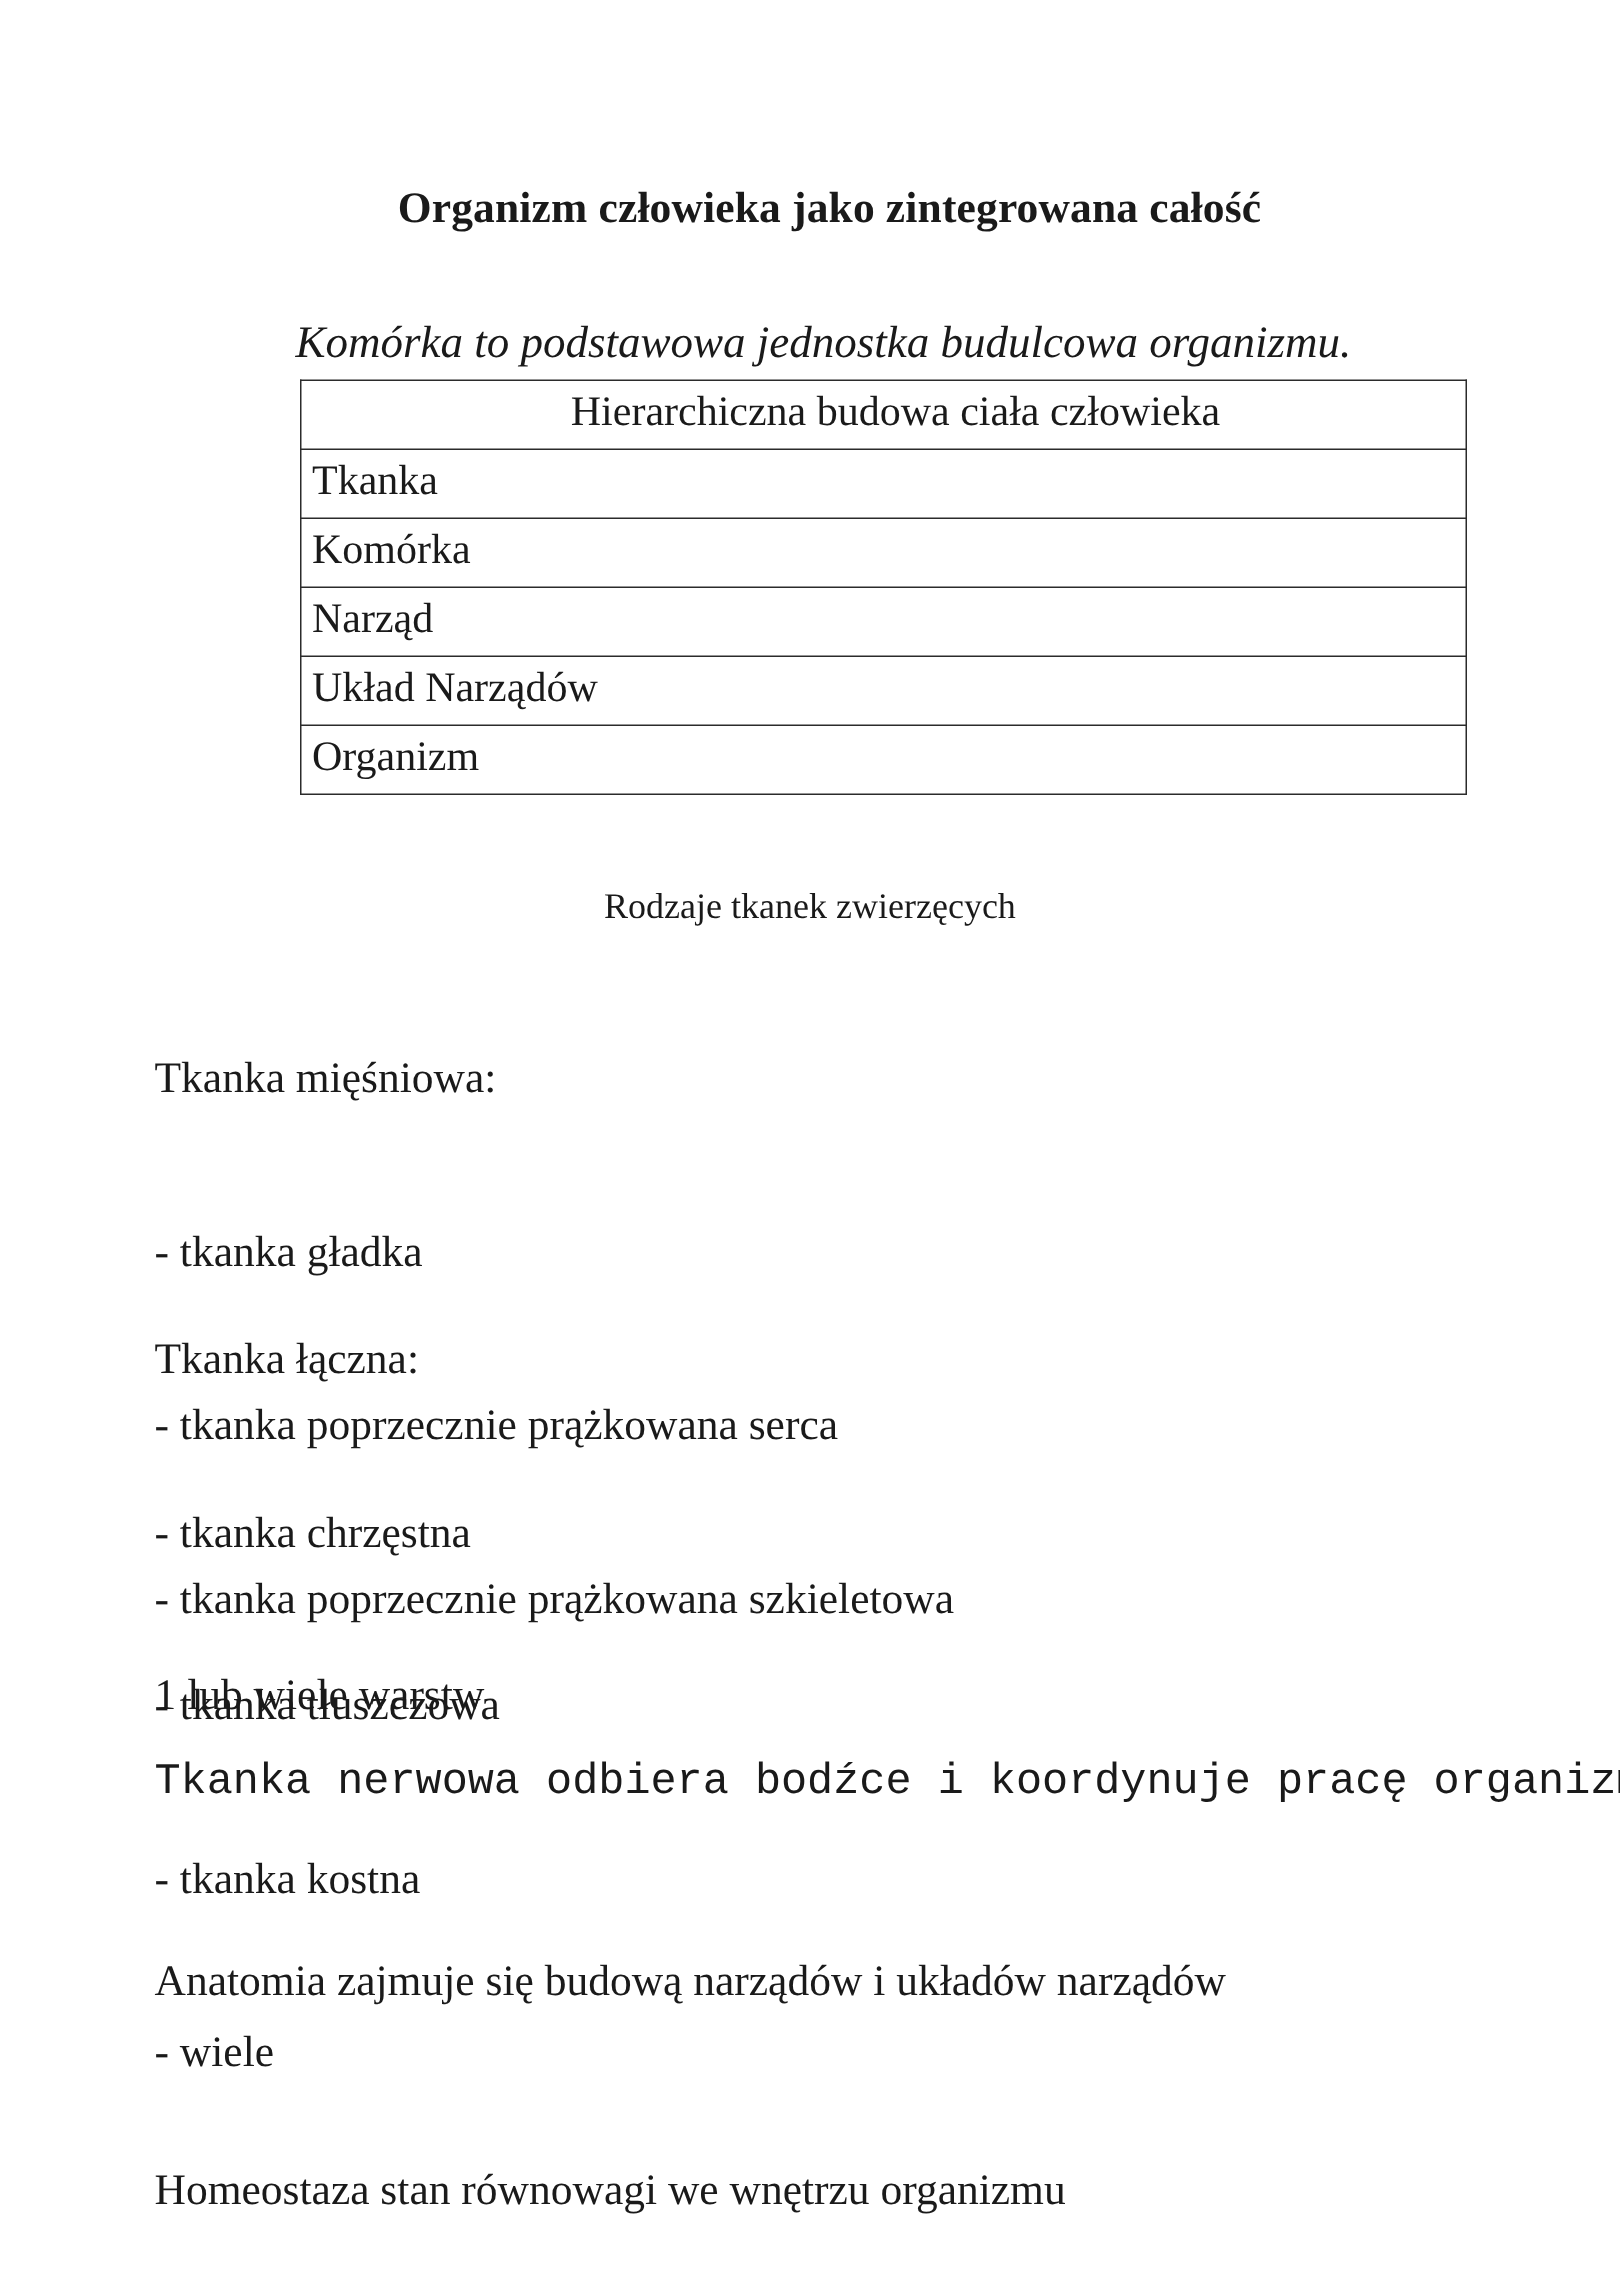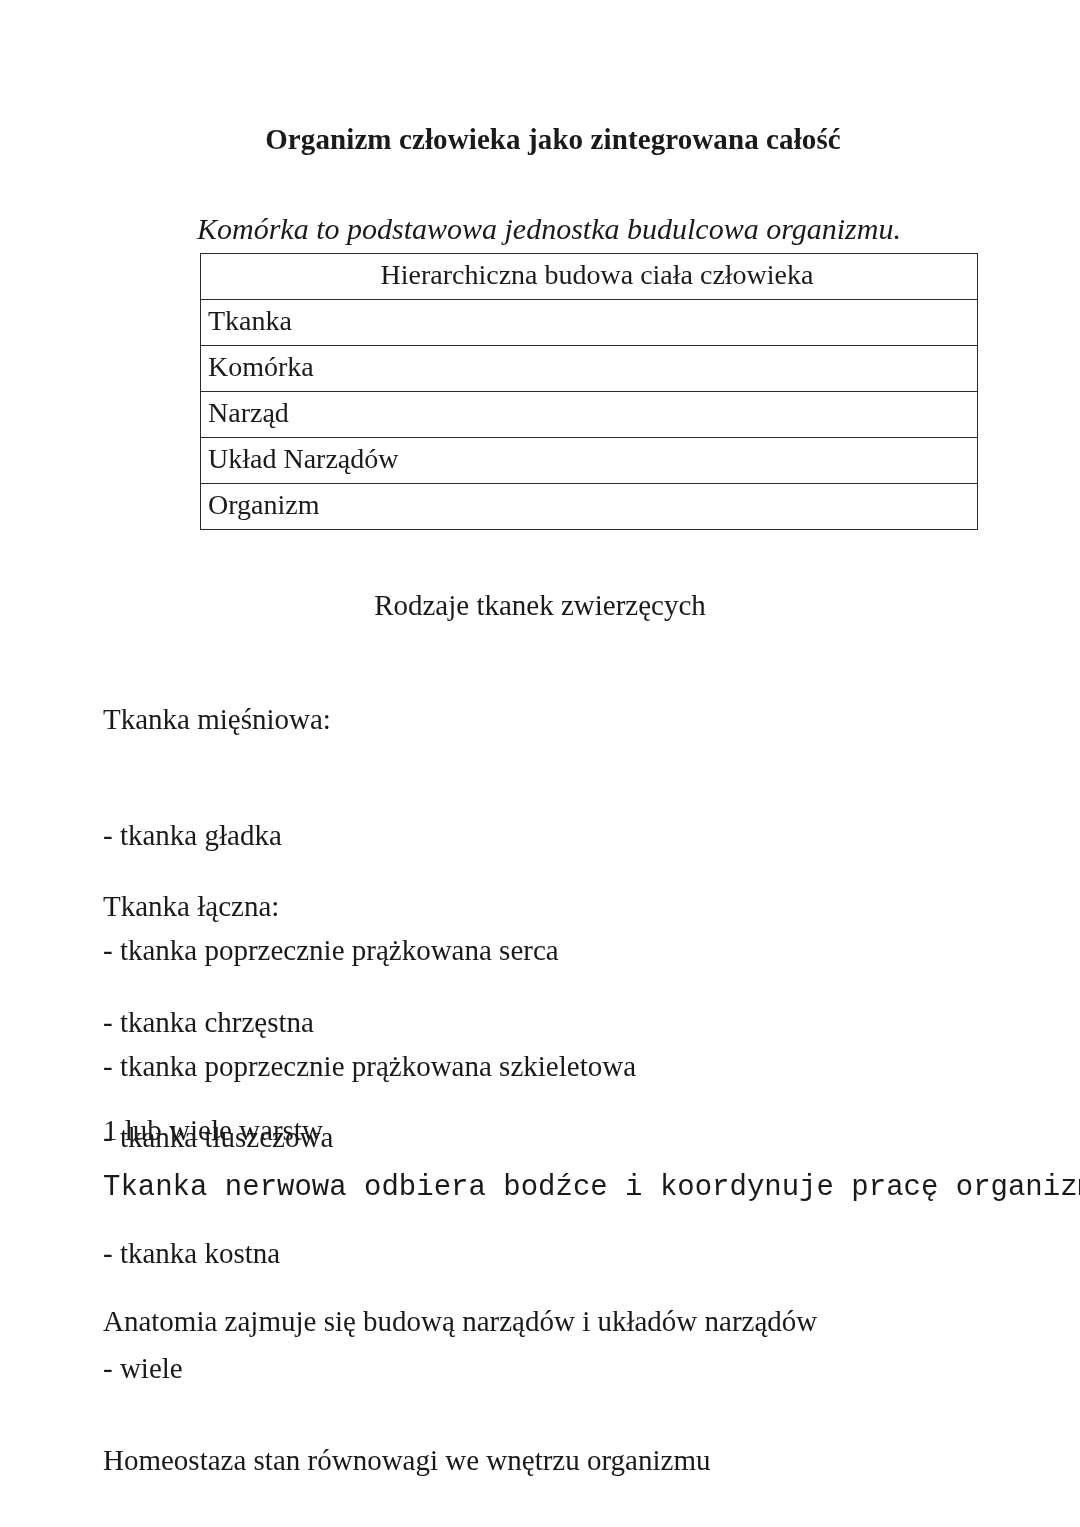--- a/index.html
+++ b/index.html
@@ -79,21 +79,21 @@
     padding: 2px 6px 6px 7px;
   }
 
   
   .section-heading {
     position: absolute;
     left: 0;
     top: 587px;
     width: 1080px;
     text-align: center;
-    font-size: 29px;
+    font-size: 24px;
     line-height: 36px;
     white-space: nowrap;
   }
 
   
   .body-block {
     position: absolute;
     left: 103px;
     font-size: 29px;
     line-height: 38.5px;

